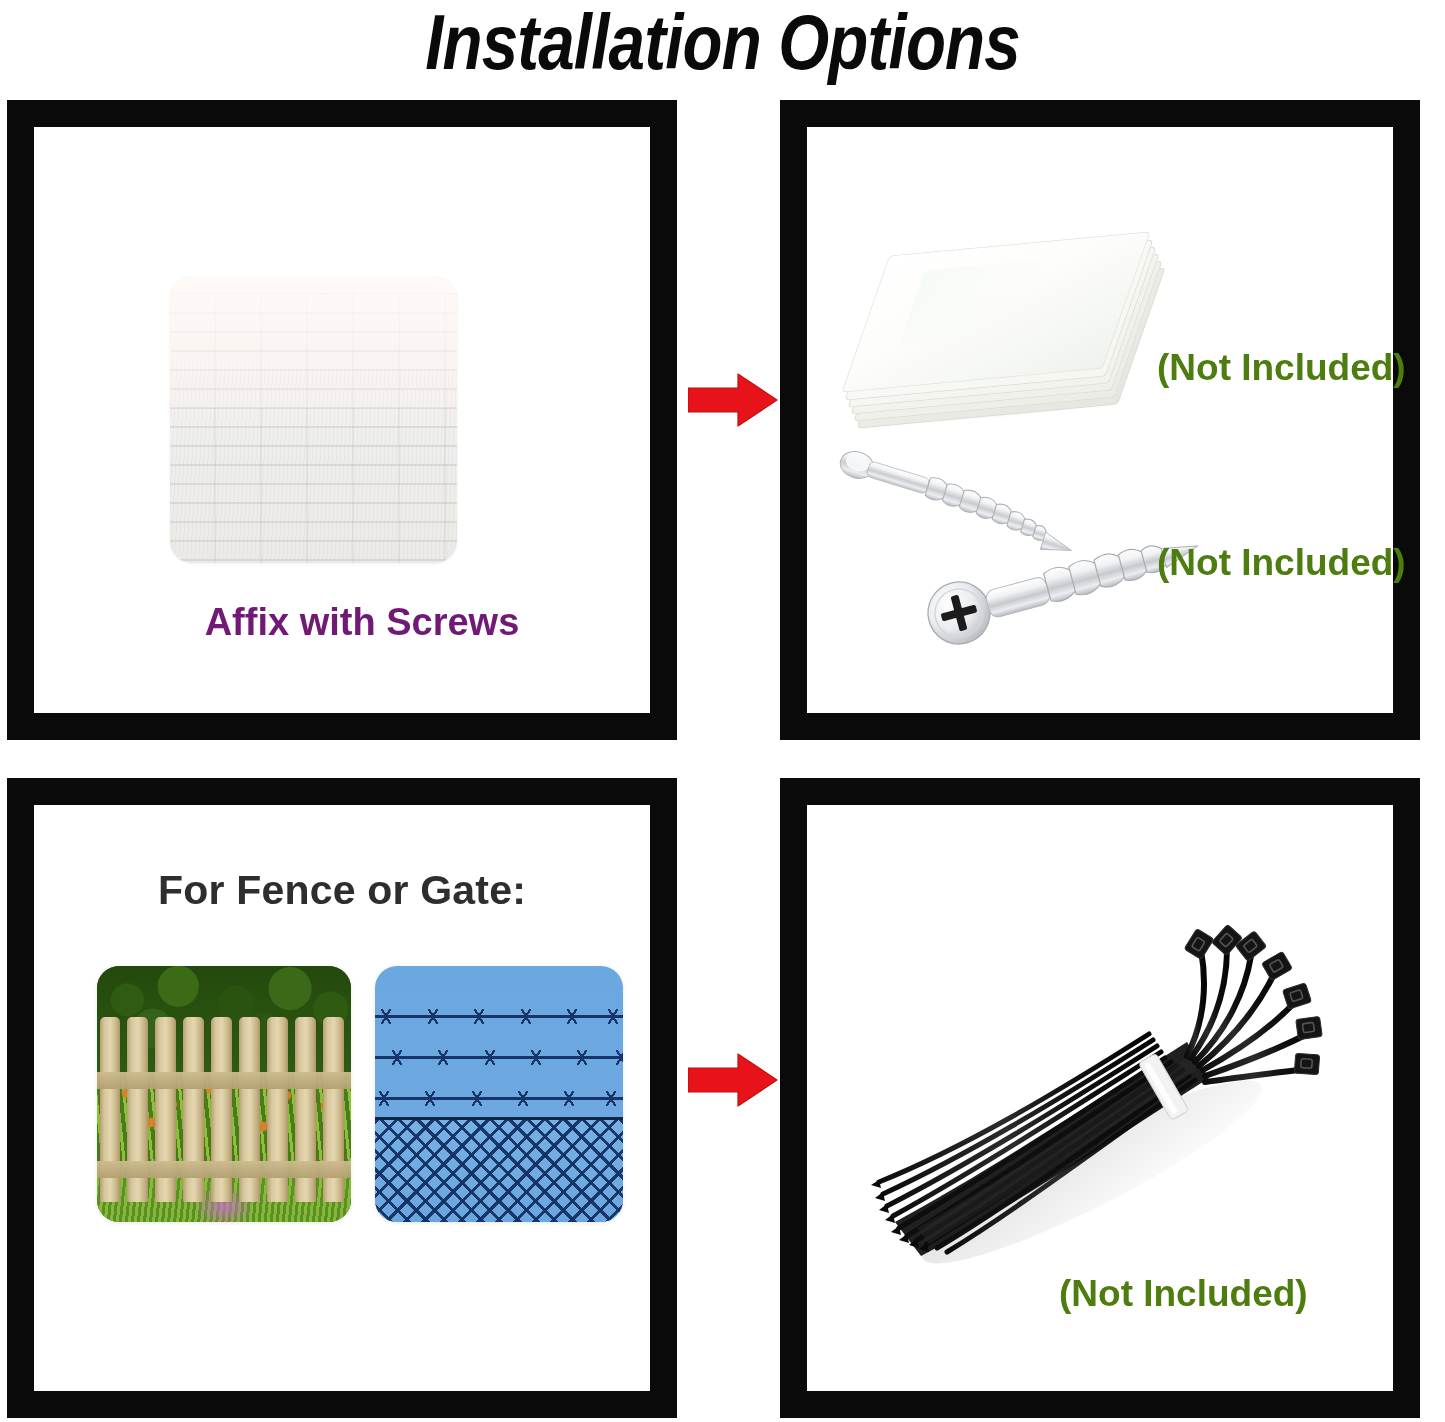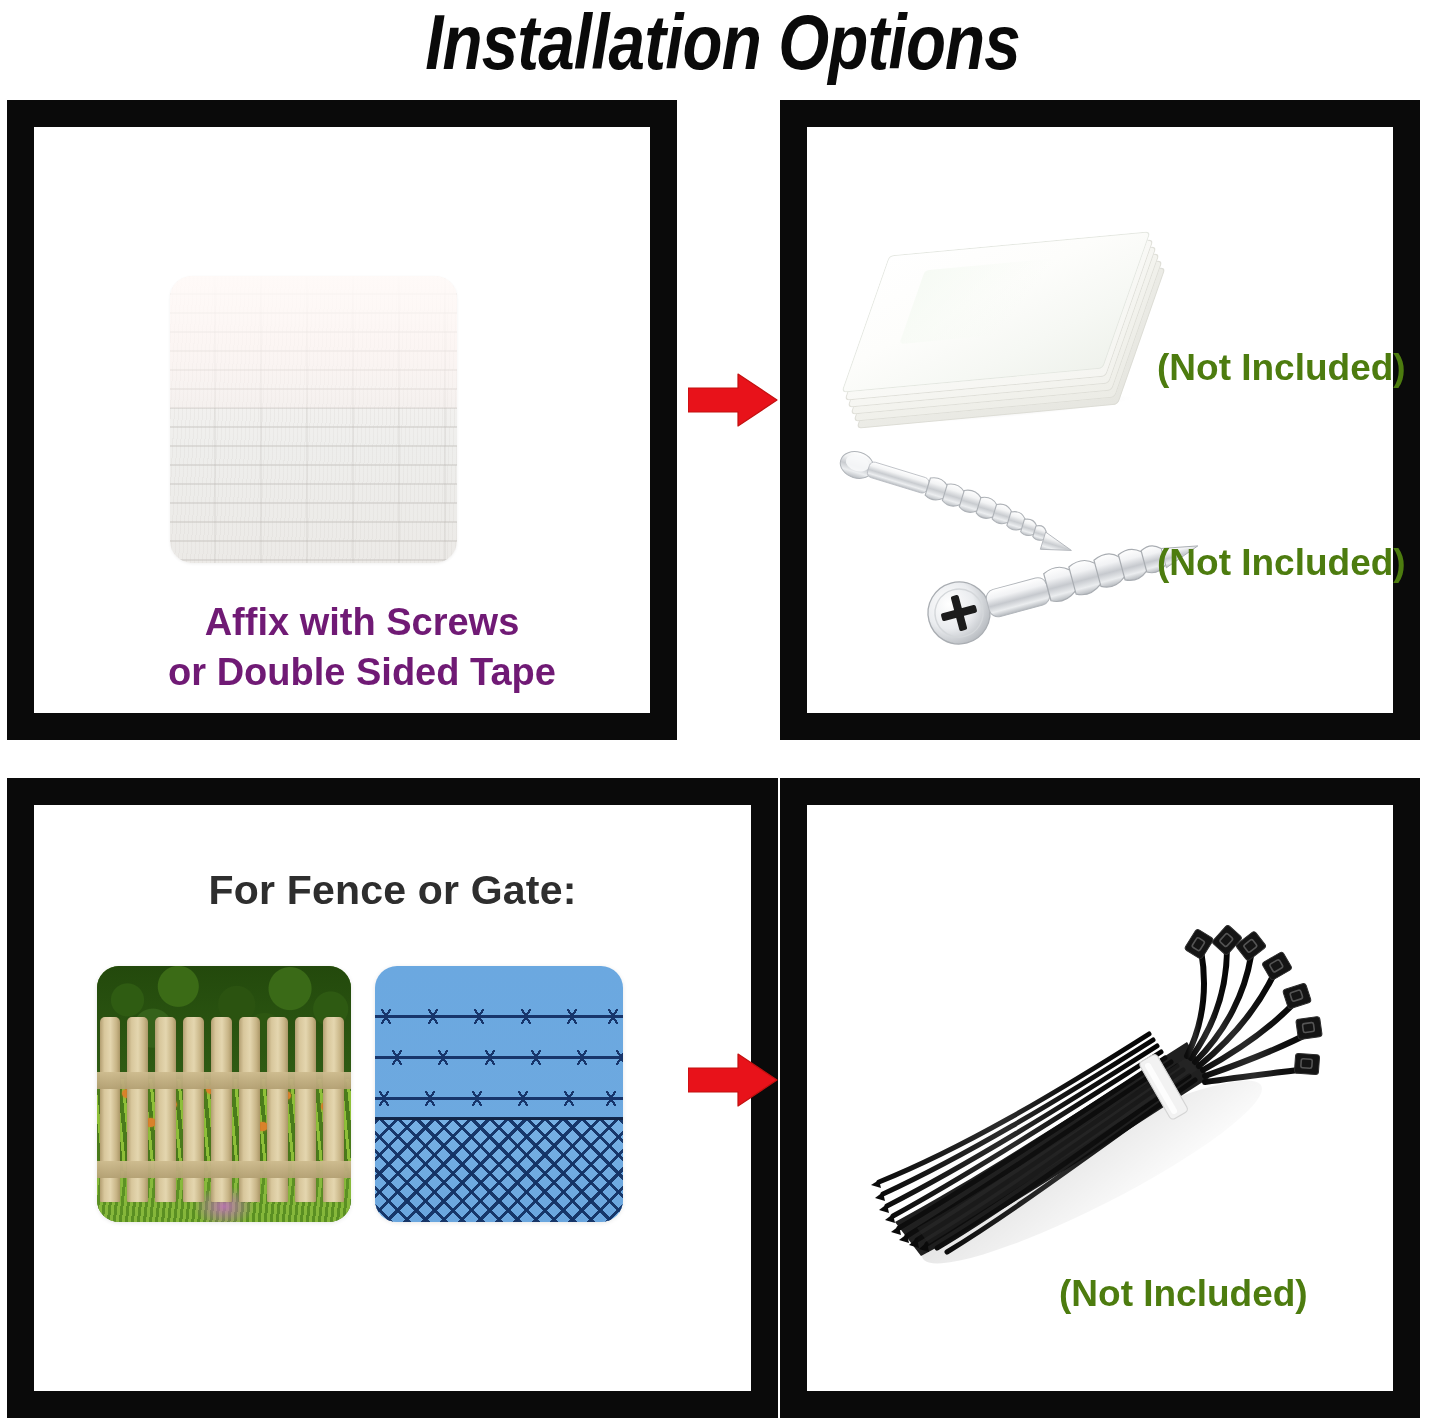--- a/index.html
+++ b/index.html
@@ -23,21 +23,21 @@
 
   
   .panel{
     position:absolute;
     background:#ffffff;
     border:27px solid #0a0a0a;
     box-sizing:border-box;
   }
   #panel-walls        {left:7px;   top:100px;  width:670px; height:640px;}
   #panel-wall-hw      {left:780px; top:100px;  width:640px; height:640px;}
-  #panel-fence        {left:7px;   top:778px;  width:771px; height:640px;}
+  #panel-fence        {left:7px;   top:778px;  width:670px; height:640px;}
   #panel-fence-hw     {left:780px; top:778px;  width:640px; height:640px;}
 
   .panel-inner{position:relative;width:100%;height:100%;}
 
   
   .heading{
     position:absolute;left:0;width:100%;
     text-align:center;font-size:41px;font-weight:bold;
     color:#2e2e2e;letter-spacing:.2px;
   }
@@ -234,21 +234,20 @@
 
     <div id="wall-swatch">
       <div class="brickrows"></div>
       <div class="brickcols"></div>
       <div class="grainA"></div>
       <div class="topwash"></div>
     </div>
 
     <div class="caption" style="top:470px;">
       <div>Affix with Screws</div>
-      <div>or Double Sided Tape</div>
     </div>
 
   </div>
 </div>
 
 <div class="arrow" style="left:688px;top:372px;">
   <svg width="90" height="56" viewBox="0 0 90 56" aria-hidden="true">
     <polygon points="0,16 50,16 50,2 89,28 50,54 50,40 0,40" fill="#E8121A" stroke="#C2100F" stroke-width="1.2" stroke-linejoin="round"></polygon>
   </svg>
 </div>

